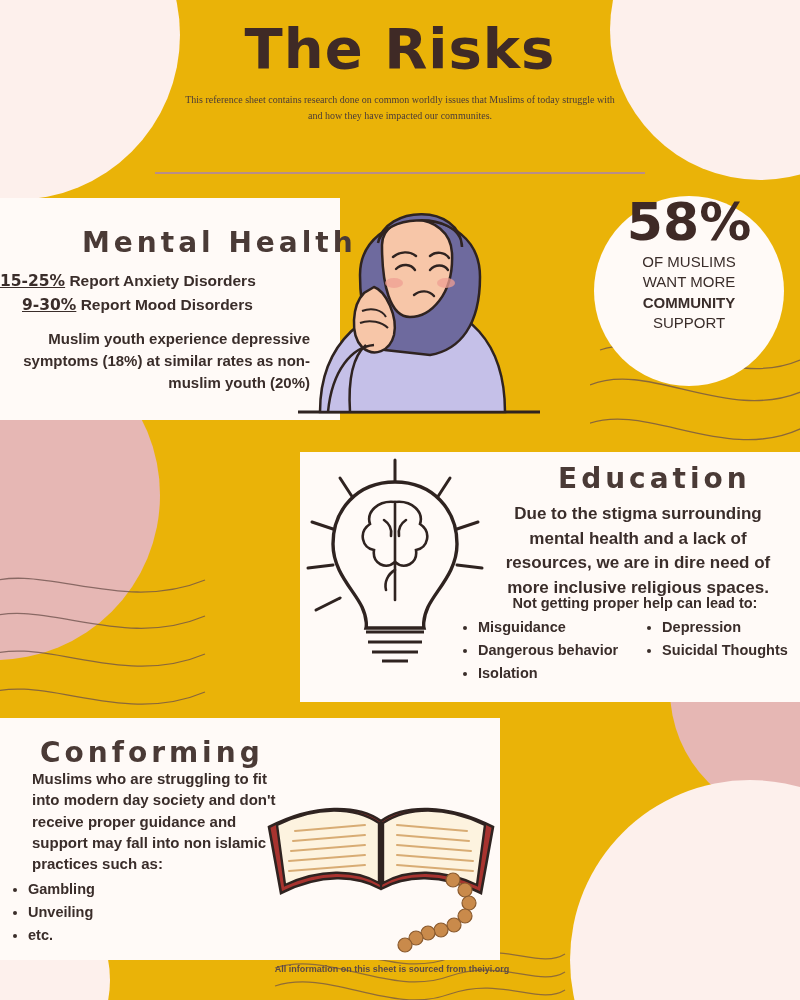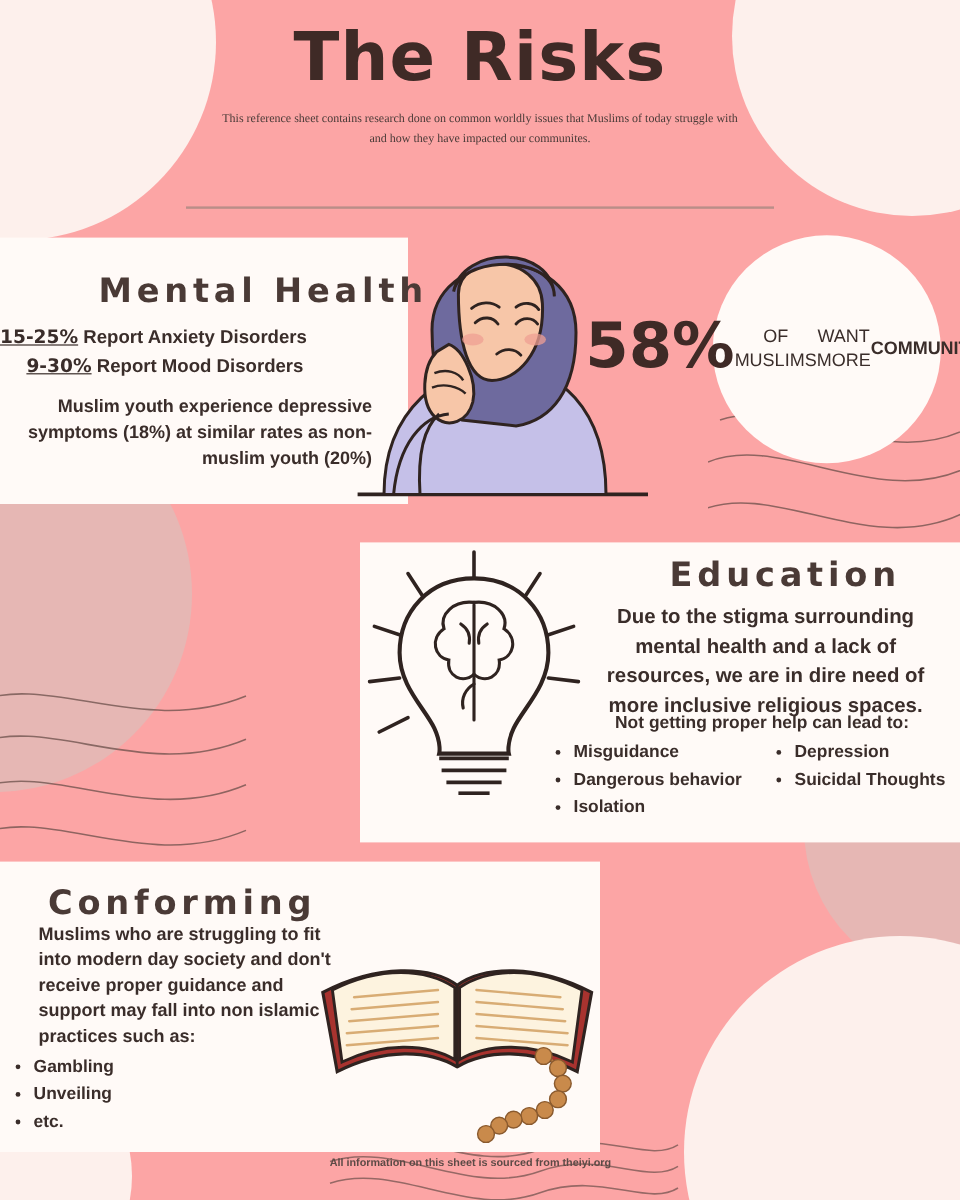--- a/index.html
+++ b/index.html
@@ -11,21 +11,21 @@
     height: 1000px;
     font-family: "Liberation Sans", sans-serif;
     background: #f0d0cc;
     overflow: hidden;
   }
   .poster {
     position: relative;
     width: 800px;
     height: 1000px;
     overflow: hidden;
-    background: #fca5a5;
+    background: #eab308;
   }
 
   
   .blob {
     position: absolute;
     border-radius: 50%;
     pointer-events: none;
   }
   .blob-top-left {
     width: 330px; height: 330px;
@@ -157,23 +157,22 @@
   
   .circle-stat {
     position: absolute;
     right: 16px;
     top: 196px;
     width: 190px;
     height: 190px;
     border-radius: 50%;
     background: #fffaf7;
     display: flex;
-    flex-direction: row;
+    flex-direction: column;
     align-items: center;
-    justify-content: center;
     text-align: center;
   }
   .circle-stat .big {
     font-family: "DejaVu Sans", sans-serif;
     font-weight: bold;
     font-size: 52px;
     line-height: 1;
     color: #3f2a26;
     margin-bottom: 4px;
   }

